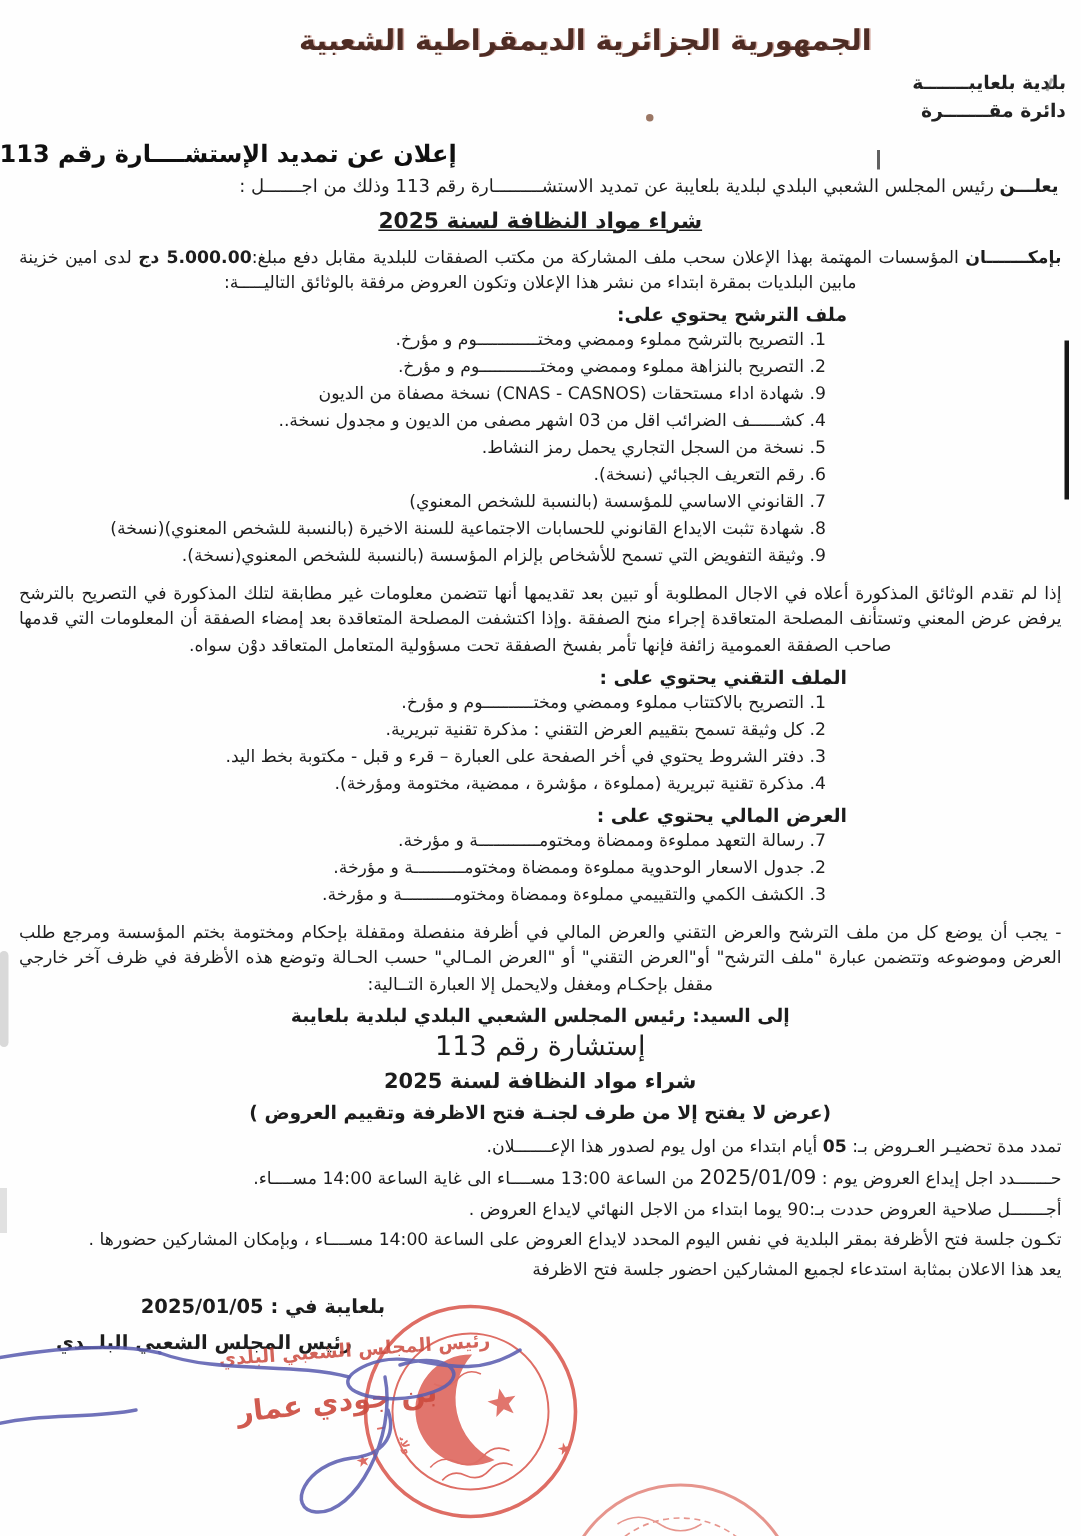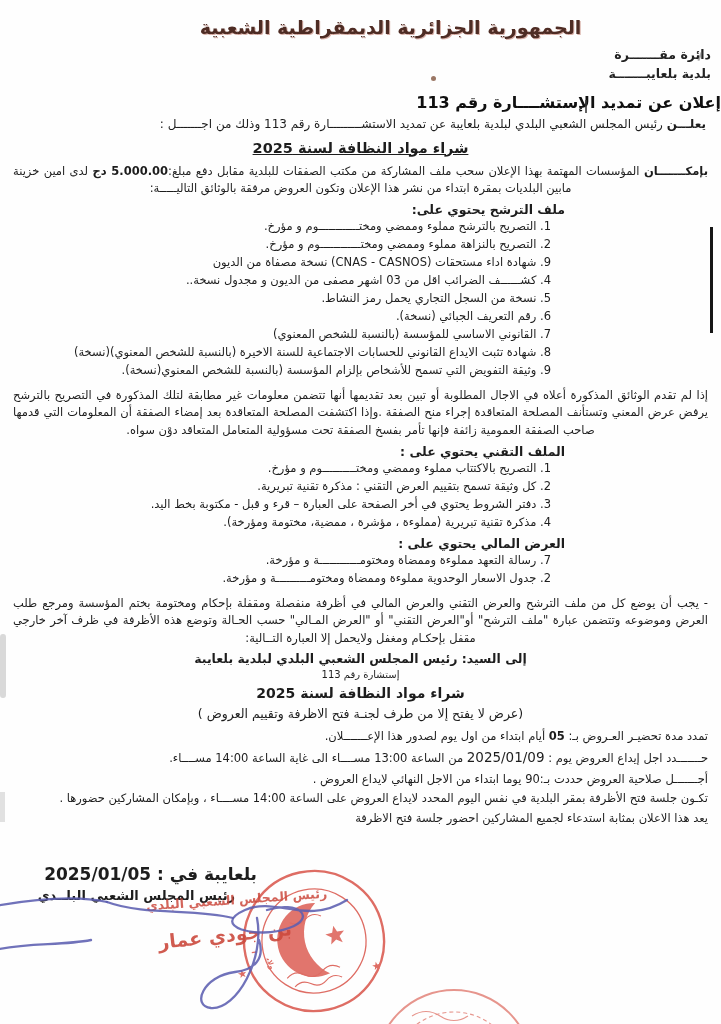--- a/index.html
+++ b/index.html
@@ -15,44 +15,44 @@
     text-align:center;margin:16px 30px 0 90px;
     font-size:19px;font-weight:bold;color:#4e2c24;
     text-shadow:1px .5px 0 rgba(160,60,40,.4);
     letter-spacing:.5px;
   }
   .authority{
     text-align:right;margin:8px 10px 0 0;
     font-weight:bold;font-size:12.5px;line-height:1.5;color:#222;
   }
   .doc-title{
-    text-align:right;margin-top:9px;
+    text-align:left;margin-top:9px;
     font-size:16px;font-weight:bold;color:#101010;
   }
   .intro{margin:5px 15px 0 15px;font-size:12px;text-align:right;}
   .subject{
     text-align:center;margin-top:9px;
     font-size:14.5px;font-weight:bold;text-decoration:underline;
   }
   .para{margin:7px 13px 0;font-size:11.5px;line-height:1.55;text-align:right;}
   .just{text-align:justify;text-align-last:center;}
   .section-h{font-weight:bold;font-size:12.5px;margin:4px 156px 1px 0;}
   .list{margin:0;}
   .li{margin-right:170px;font-size:11.5px;line-height:1.56;}
   .addr-to{text-align:center;font-weight:bold;font-size:12.5px;margin-top:3px;}
-  .addr-consult{text-align:center;font-size:10px;margin-top:3px;}
+  .addr-consult{text-align:center;font-size:18px;margin-top:3px;}
   .addr-subject{text-align:center;font-weight:bold;font-size:14px;margin-top:5px;}
-  .addr-note{text-align:center;font-weight:normal;font-size:12.5px;margin-top:5px;}
+  .addr-note{text-align:center;font-weight:bold;font-size:12.5px;margin-top:5px;}
   .deadlines{margin-top:6px;}
   .deadlines p{margin:1px 13px;font-size:11.5px;line-height:1.62;text-align:right;}
   .deadlines .date-big{font-weight:normal;font-size:13.5px;}
   .invitation{text-align:center;padding-left:90px;}
 
   .sig-area{position:absolute;top:860px;left:0;right:0;height:164px;}
-  .sig-date{position:absolute;right:464px;top:4px;font-size:17px;font-weight:bold;white-space:nowrap;}
+  .sig-date{position:absolute;right:464px;top:4px;font-size:13px;font-weight:bold;white-space:nowrap;}
   .sig-title{position:absolute;right:486px;top:28px;font-size:13px;font-weight:bold;white-space:nowrap;}
   .red-title{
     position:absolute;left:146px;top:32px;color:#cc4a3e;font-weight:bold;
     font-size:12.5px;transform:rotate(-4deg);opacity:.85;white-space:nowrap;
   }
   .red-name{
     position:absolute;left:158px;top:64px;color:#cc4a3e;font-weight:bold;
     font-size:19px;transform:rotate(-6deg);opacity:.9;letter-spacing:1px;white-space:nowrap;
   }
   .stamp{position:absolute;left:228px;top:0;transform:rotate(-12deg);opacity:.85;}
@@ -77,22 +77,22 @@
   .art-smudge2{left:0;top:792px;width:5px;height:30px;background:#c4c4c4;opacity:.5;}
 </style>
 </head>
 <body>
 
 <div class="page">
 
   <div class="republic">الجمهورية الجزائرية الديمقراطية الشعبية</div>
 
   <div class="authority">
+    <div>بلدية بلعايبـــــــة</div>
     <div>دائرة مقـــــــرة</div>
-    <div>بلدية بلعايبـــــــة</div>
   </div>
 
   <div class="doc-title">إعلان عن تمديد الإستشــــارة رقم 113</div>
 
   <p class="intro"><span class="b">يعلـــن</span><span> رئيس المجلس الشعبي البلدي لبلدية بلعايبة عن تمديد الاستشـــــــــارة رقم 113 وذلك من اجـــــــل :</span></p>
 
   <div class="subject">شراء مواد النظافة لسنة 2025</div>
 
   <p class="para just"><span class="b">بإمكـــــــان</span><span> المؤسسات المهتمة بهذا الإعلان سحب ملف المشاركة من مكتب الصفقات للبلدية مقابل دفع مبلغ:</span><span class="b">5.000.00 دج</span><span> لدى امين خزينة مابين البلديات بمقرة ابتداء من نشر هذا الإعلان وتكون العروض مرفقة بالوثائق التاليـــــة:</span></p>
 
@@ -116,20 +116,21 @@
     <div class="li">1. التصريح بالاكتتاب مملوء وممضي ومختــــــــــوم و مؤرخ.</div>
     <div class="li">2. كل وثيقة تسمح بتقييم العرض التقني : مذكرة تقنية تبريرية.</div>
     <div class="li">3. دفتر الشروط يحتوي في أخر الصفحة على العبارة – قرء و قبل - مكتوبة بخط اليد.</div>
     <div class="li">4. مذكرة تقنية تبريرية (مملوءة ، مؤشرة ، ممضية، مختومة ومؤرخة).</div>
   </div>
 
   <div class="section-h">العرض المالي يحتوي على :</div>
   <div class="list">
     <div class="li">7. رسالة التعهد مملوءة وممضاة ومختومــــــــــــة و مؤرخة.</div>
     <div class="li">2. جدول الاسعار الوحدوية مملوءة وممضاة ومختومــــــــــة و مؤرخة.</div>
+    <div class="li">3. الكشف الكمي والتقييمي مملوءة وممضاة ومختومــــــــــة و مؤرخة.</div>
   </div>
 
   <p class="para just">- يجب أن يوضع كل من ملف الترشح والعرض التقني والعرض المالي في أظرفة منفصلة ومقفلة بإحكام ومختومة بختم المؤسسة ومرجع طلب العرض وموضوعه وتتضمن عبارة "ملف الترشح" أو"العرض التقني" أو "العرض المـالي" حسب الحـالة وتوضع هذه الأظرفة في ظرف آخر خارجي مقفل بإحكـام ومغفل ولايحمل إلا العبارة التــالية:</p>
 
   <div>
     <div class="addr-to">إلى السيد: رئيس المجلس الشعبي البلدي لبلدية بلعايبة</div>
     <div class="addr-consult">إستشارة رقم 113</div>
     <div class="addr-subject">شراء مواد النظافة لسنة 2025</div>
     <div class="addr-note">(عرض لا يفتح إلا من طرف لجنـة فتح الاظرفة وتقييم العروض )</div>
   </div>

